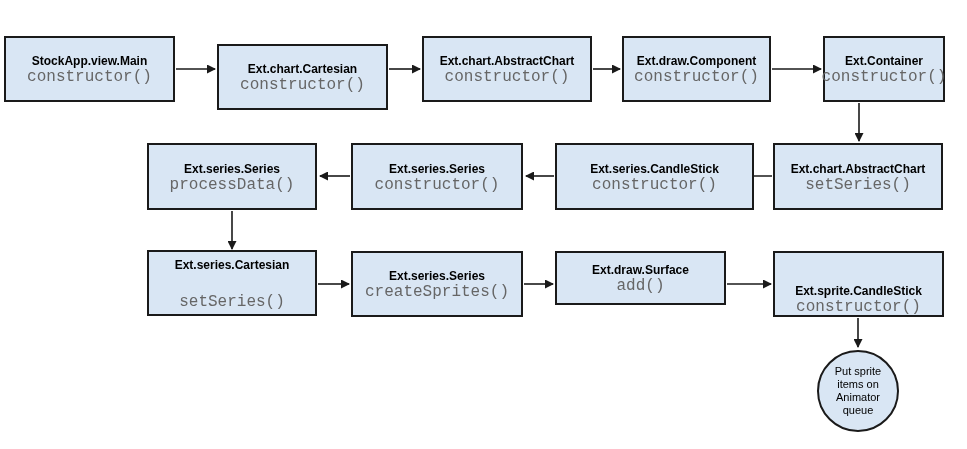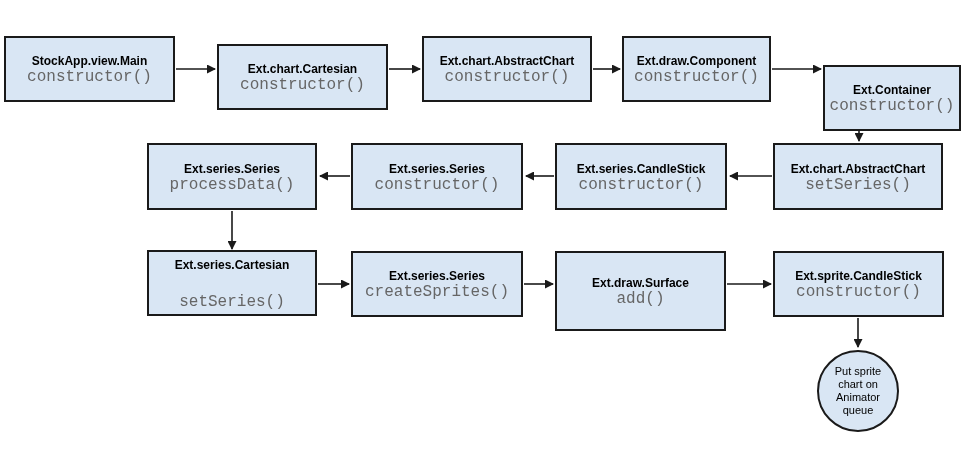--- a/index.html
+++ b/index.html
@@ -35,31 +35,31 @@
     font-size:16px;
     color:#666666;
     line-height:15px;
     white-space:nowrap;
   }
   
   .b1 {left:4px;  top:36px; width:171px; height:66px;}
   .b2 {left:217px;top:44px; width:171px; height:66px;}
   .b3 {left:422px;top:36px; width:170px; height:66px;}
   .b4 {left:622px;top:36px; width:149px; height:66px;}
-  .b5 {left:823px;top:36px; width:138px; height:66px;margin-top:29px;}
+  .b5 {left:823px;top:36px; width:122px; height:66px;}
   
   .b6 {left:147px;top:143px;width:170px; height:67px;}
   .b7 {left:351px;top:143px;width:172px; height:67px;}
-  .b8 {left:555px;top:143px;width:172px; height:67px;}
+  .b8 {left:555px;top:143px;width:199px; height:67px;}
   .b9 {left:773px;top:143px;width:170px; height:67px;}
   
   .b10{left:147px;top:250px;width:170px; height:66px;gap:22px;}
   .b11{left:351px;top:251px;width:172px; height:66px;}
-  .b12{left:555px;top:251px;width:171px; height:80px;}
-  .b13{left:773px;top:251px;width:171px; height:66px;}
+  .b12{left:555px;top:251px;width:171px; height:54px;}
+  .b13{left:773px;top:251px;width:171px; height:66px;justify-content:flex-end;}
   .terminal{
     position:absolute;
     left:817px;top:350px;
     width:82px;height:82px;
     box-sizing:border-box;
     background:#d9e6f4;
     border:2px solid #1a1a1a;
     border-radius:50%;
     display:flex;
     flex-direction:column;
@@ -156,18 +156,18 @@
     <div class="nt">Ext.draw.Surface</div>
     <div class="nm">add()</div>
   </div>
   <div class="node b13">
     <div class="nt">Ext.sprite.CandleStick</div>
     <div class="nm">constructor()</div>
   </div>
 
   <div class="terminal">
     <div class="tl">Put sprite</div>
-    <div class="tl">chart on</div>
+    <div class="tl">items on</div>
     <div class="tl">Animator</div>
     <div class="tl">queue</div>
   </div>
 
 </div>
 
 </body></html>

